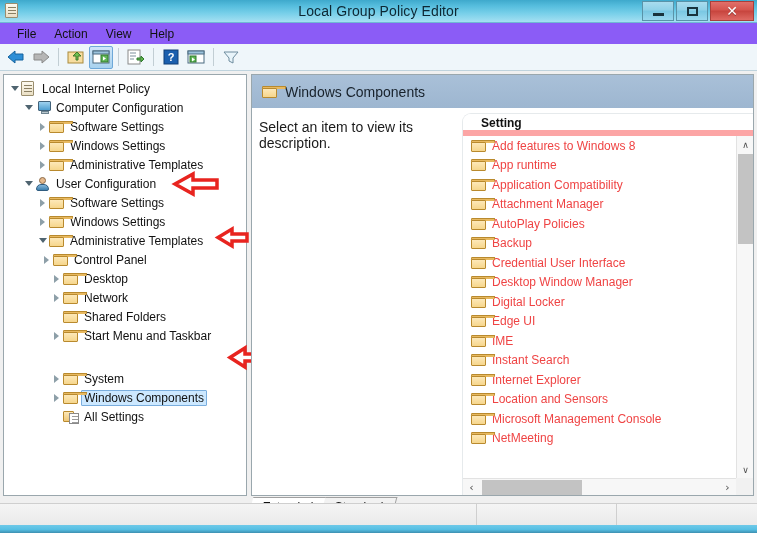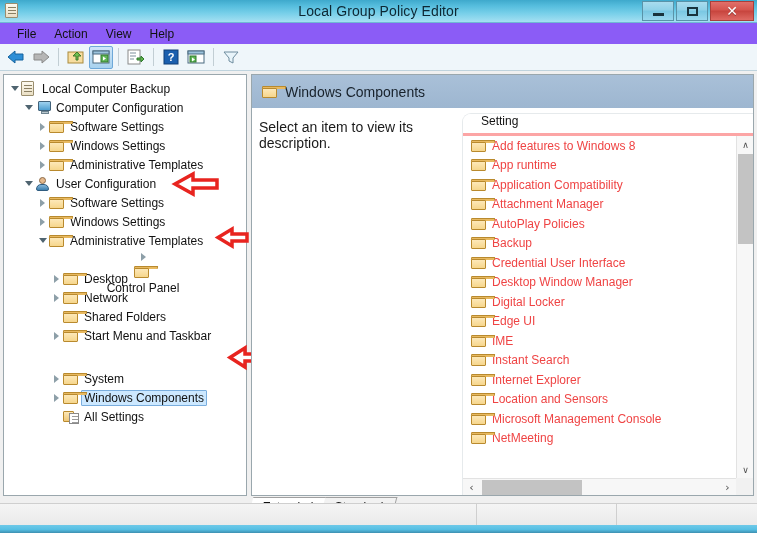--- a/index.html
+++ b/index.html
@@ -218,25 +218,26 @@
   .rp-list {
     position: absolute; left: 210px; top: 38px; right: 0; bottom: 0;
     background: #ffffff;
     border-top-left-radius: 9px;
     border-left: 1px solid #e6eaec;
     border-top: 1px solid #e6eaec;
     overflow: hidden;
   }
   .list-head {
     position: absolute; left: 0; top: 0; right: 0; height: 22px;
-    border-bottom: 3px solid #fca5a5;
-    display: flex; align-items: flex-start;
+    border-bottom: 6px solid #fca5a5;
+    display: flex; align-items: flex-end;
     font-size: 12px; color: #111;
     padding-left: 18px;
     background: #ffffff;
+    font-weight: bold;
   }
   .list-body {
     position: absolute; left: 0; top: 22px; right: 17px; bottom: 17px;
     overflow: hidden;
     background: #ffffff;
   }
   .lrow {
     height: 19.5px; display: flex; align-items: center; gap: 6px;
     padding-left: 8px; font-size: 12px; color: #ef4444;
     white-space: nowrap;
@@ -395,21 +396,21 @@
 
     <div class="treepane">
       <div class="tree" id="tree-root">
           <div class="trow" style="padding-left: 4px;">
             <div class="exp">
               <div class="tri open"></div>
             </div>
             <div class="ticon">
               <div class="scrollicon"></div>
             </div>
-            <div class="tlabel">Local Computer Backup</div>
+            <div class="tlabel">Local Internet Policy</div>
           </div>
           <div class="trow" style="padding-left: 18px;">
             <div class="exp">
               <div class="tri open"></div>
             </div>
             <div class="ticon">
               <div class="compicon">
                 <div class="screen"></div>
                 <div class="base"></div>
               </div>
@@ -493,21 +494,21 @@
               <div class="tri open"></div>
             </div>
             <div class="ticon">
               <div class="folder">
                 <div class="tab"></div>
                 <div class="body"></div>
               </div>
             </div>
             <div class="tlabel">Administrative Templates</div>
           </div>
-          <div class="trow" style="padding-left: 36px; flex-direction: column;">
+          <div class="trow" style="padding-left: 36px;">
             <div class="exp">
               <div class="tri"></div>
             </div>
             <div class="ticon">
               <div class="folder">
                 <div class="tab"></div>
                 <div class="body"></div>
               </div>
             </div>
             <div class="tlabel">Control Panel</div>

